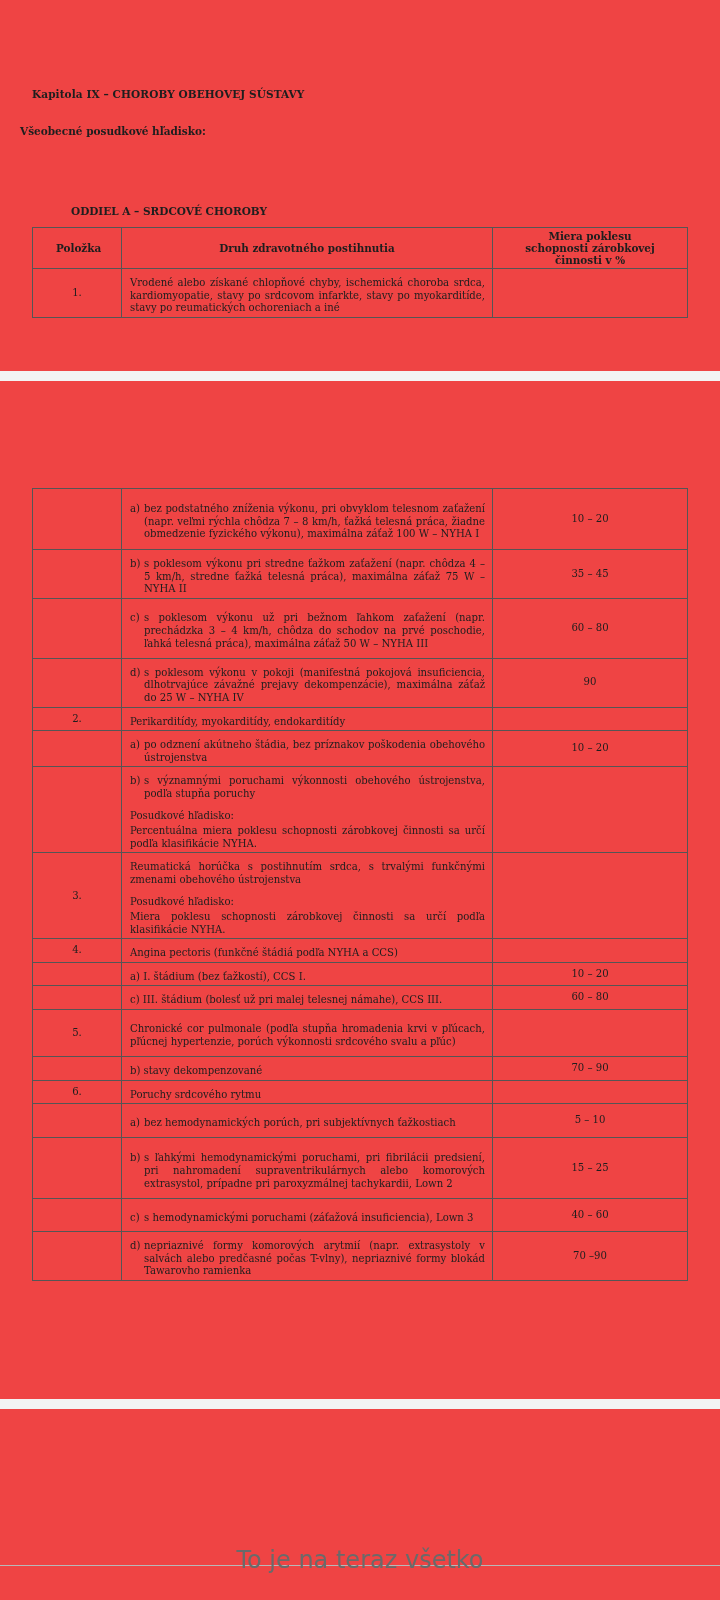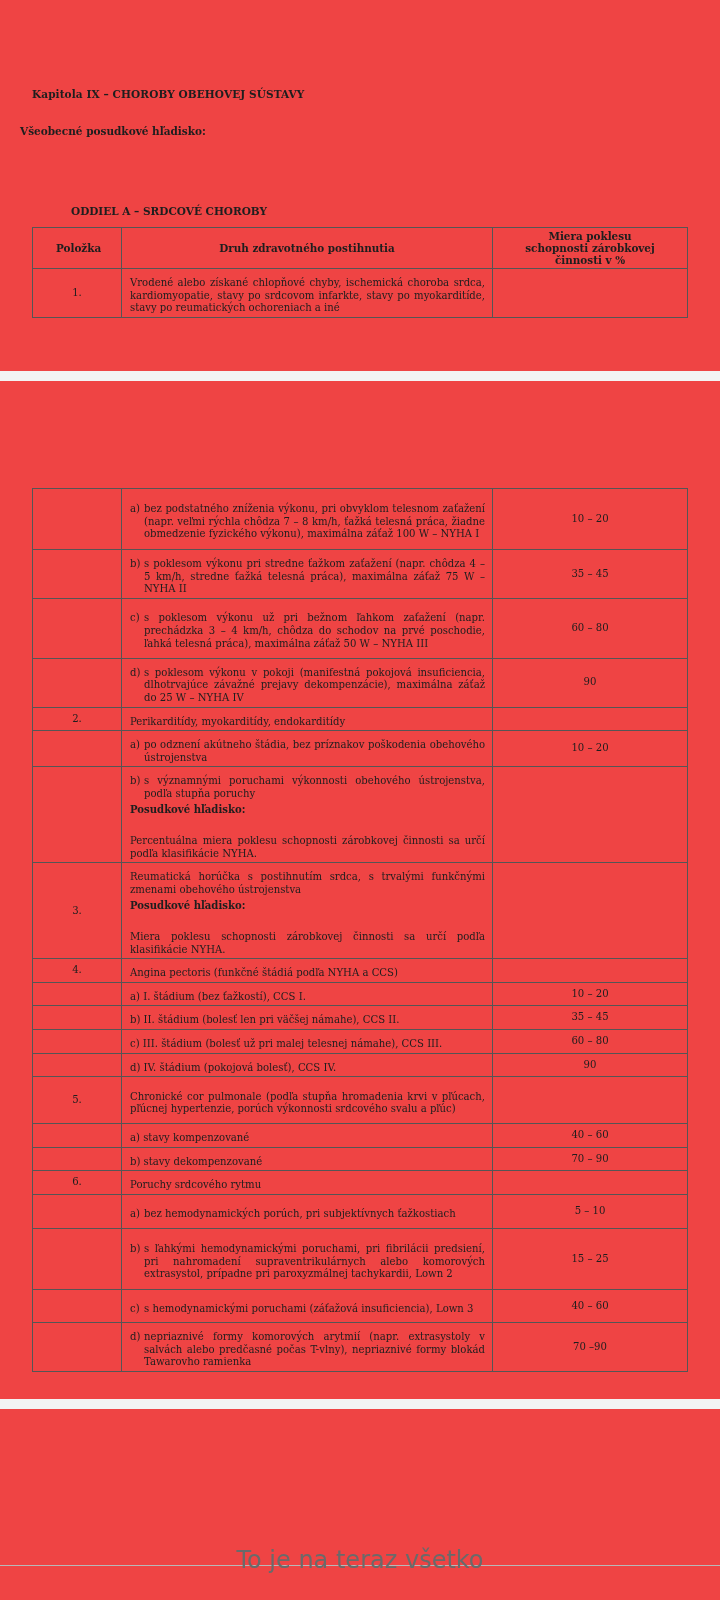--- a/index.html
+++ b/index.html
@@ -31,22 +31,22 @@
   .t1 td { height: 46px; }
 
   .t2 { top: 488px; }
 
   .num { text-align: center; }
   .val { text-align: center; border-radius: 19px; }
   .desc { padding: 8px 7px 2px 8px; text-align: justify; }
   .item { display: flex; }
   .item .lbl { flex: 0 0 auto; width: 14px; }
   .item .txt { flex: 1; text-align: justify; }
-  .bold { font-weight: bold; display: block; margin-top: 3px; }
-  .para { display: block; margin-top: 19px; }
+  .bold { font-weight: normal; display: block; margin-top: 9px; }
+  .para { display: block; margin-top: 3px; }
 
   .footer-line { position: absolute; left: 0; top: 1565px; width: 720px; height: 1px; background: #b8b8b8; }
   .footer-text { position: absolute; left: 0; top: 1546px; width: 720px; text-align: center; font-family: "DejaVu Sans", "Liberation Sans", sans-serif; font-size: 24px; color: #6a6a6a; }
   .footer-text span { background: transparent; }
 </style>
 </head>
 <body>
 
 <div class="page page1">
   <div class="chapter">Kapitola IX – CHOROBY OBEHOVEJ SÚSTAVY</div>
@@ -170,43 +170,28 @@
     <td class="desc">Angina pectoris (funkčné štádiá podľa NYHA a CCS)</td>
     <td></td>
   </tr>
   <tr style="height:20px">
     <td></td>
     <td class="desc">a) I. štádium (bez ťažkostí), CCS I.</td>
     <td class="val">10 – 20</td>
   </tr>
   <tr style="height:20px">
     <td></td>
-    <td class="desc">b) II. štádium (bolesť len pri väčšej námahe), CCS II.</td>
-    <td class="val">35 – 45</td>
-  </tr>
-  <tr style="height:20px">
-    <td></td>
     <td class="desc">c) III. štádium (bolesť už pri malej telesnej námahe), CCS III.</td>
     <td class="val">60 – 80</td>
   </tr>
-  <tr style="height:20px">
-    <td></td>
-    <td class="desc">d) IV. štádium (pokojová bolesť), CCS IV.</td>
-    <td class="val">90</td>
-  </tr>
 
   <tr style="height:47px">
     <td class="num">5.</td>
     <td class="desc">Chronické cor pulmonale (podľa stupňa hromadenia krvi v pľúcach, pľúcnej hypertenzie, porúch výkonnosti srdcového svalu a pľúc)</td>
     <td></td>
-  </tr>
-  <tr style="height:20px">
-    <td></td>
-    <td class="desc">a) stavy kompenzované</td>
-    <td class="val">40 – 60</td>
   </tr>
   <tr style="height:20px">
     <td></td>
     <td class="desc">b) stavy dekompenzované</td>
     <td class="val">70 – 90</td>
   </tr>
 
   <tr style="height:20px">
     <td class="num">6.</td>
     <td class="desc">Poruchy srdcového rytmu</td>

